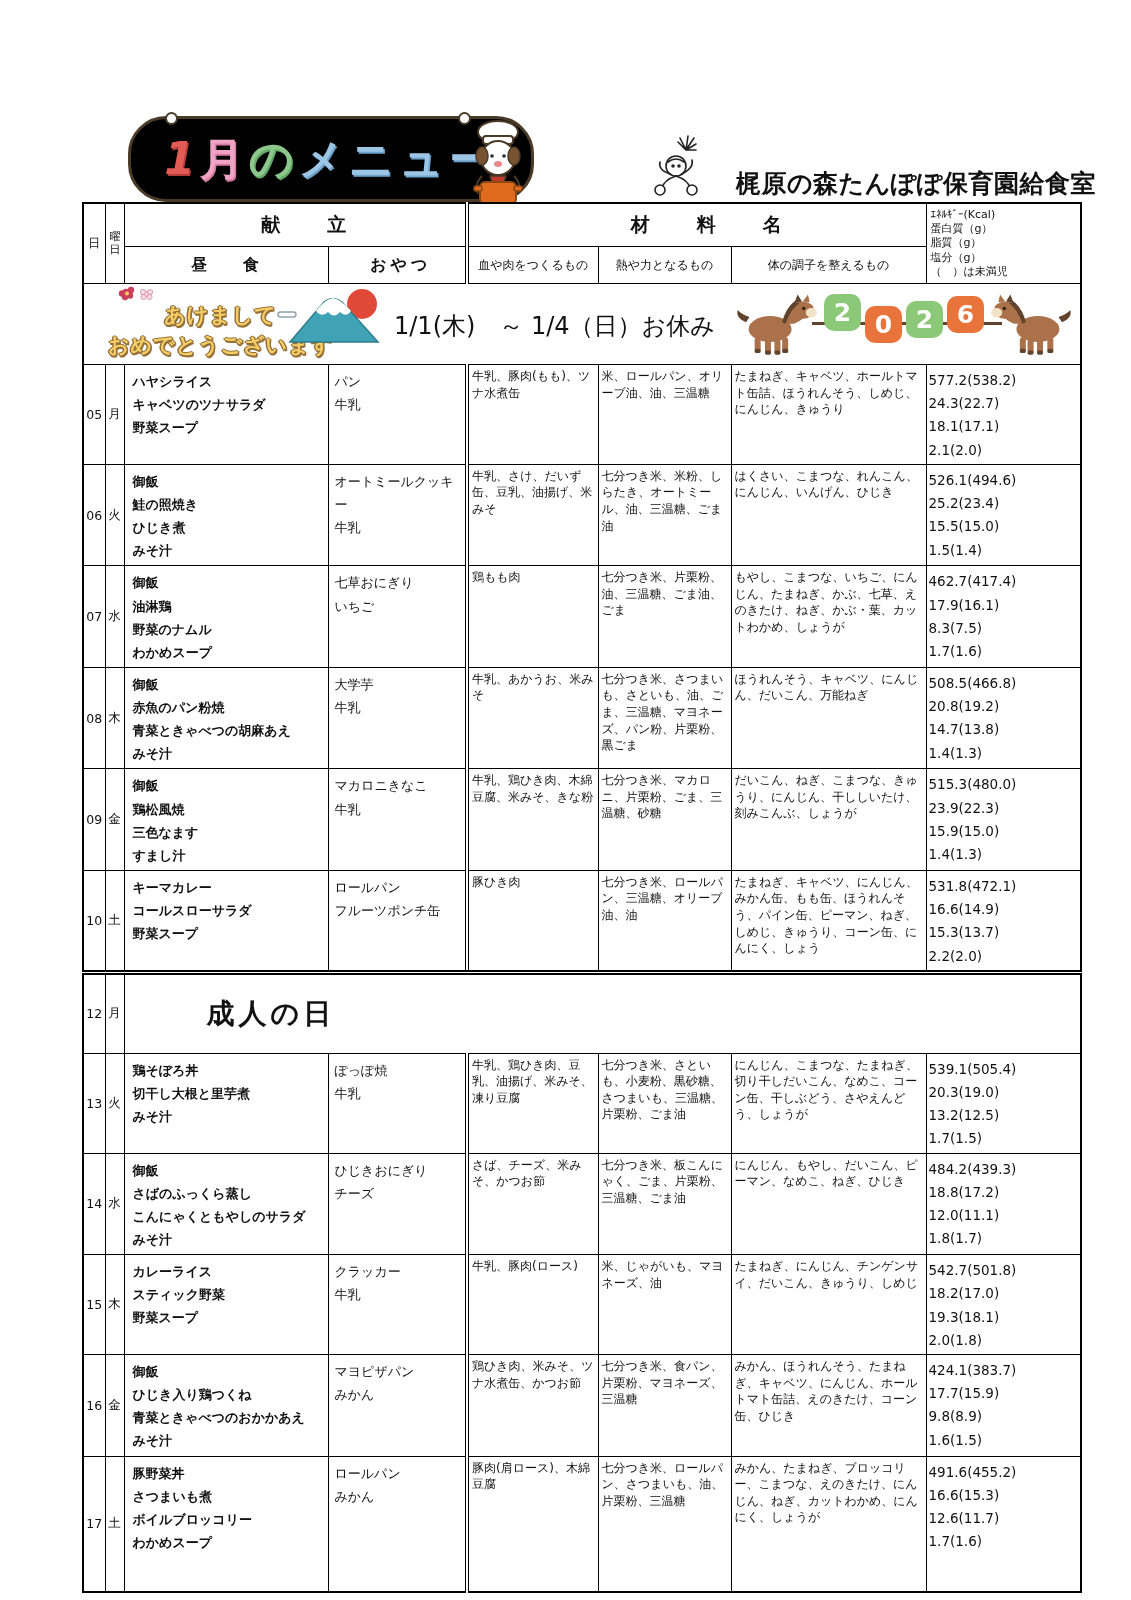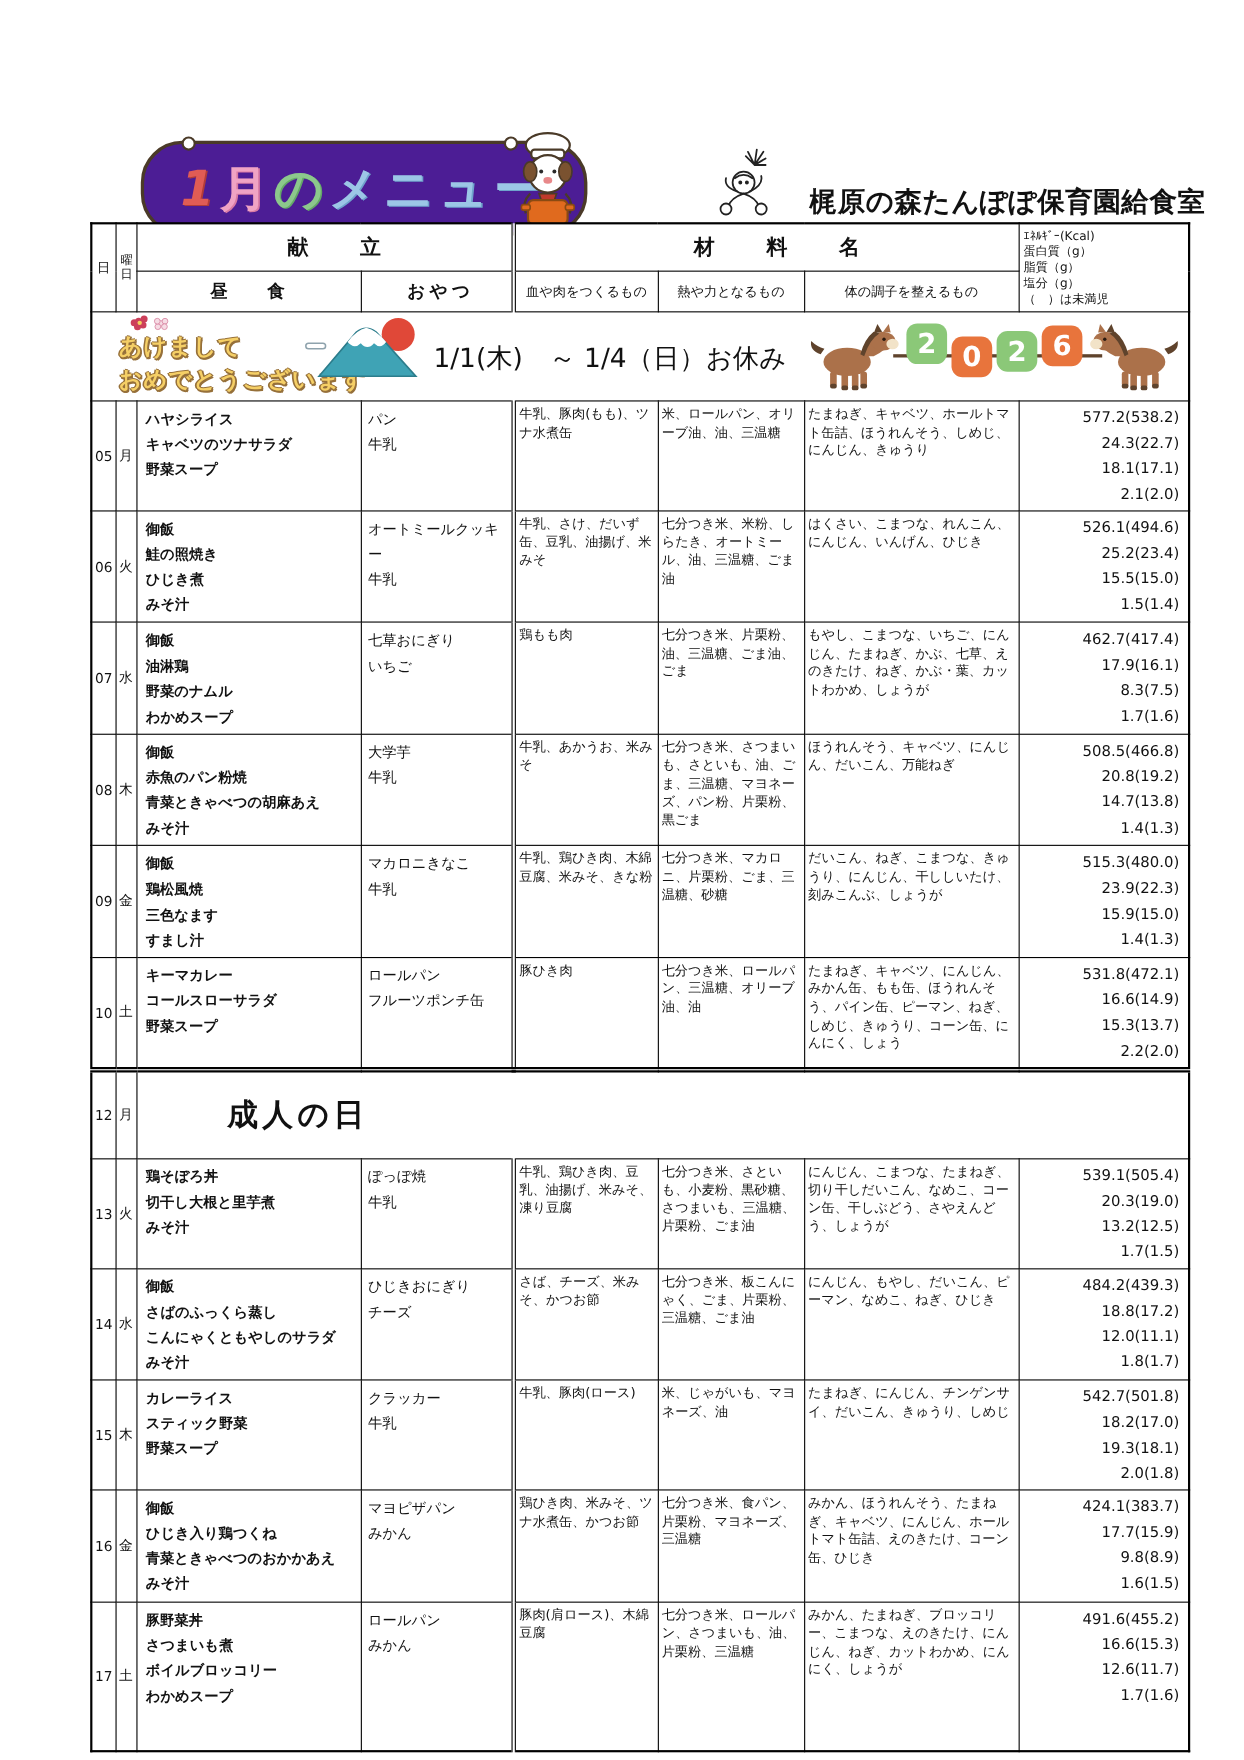--- a/index.html
+++ b/index.html
@@ -3,22 +3,22 @@
 <meta charset="utf-8">
 <style>
   html,body { margin:0; padding:0; background:#fff; }
   .page {
     position:relative; width:1131px; height:1600px; background:#fff;
     font-family:"DejaVu Sans","Liberation Sans",sans-serif; color:#111;
     overflow:hidden;
   }
   
   .logo-bubble {
-    position:absolute; left:128px; top:128px; width:400px; height:80px;
-    border:3px solid #4a3a28; border-radius:38px; background:#4c1d95;
+    position:absolute; left:128px; top:116px; width:400px; height:80px;
+    border:3px solid #4a3a28; border-radius:38px; background:#000000;
     display:flex; align-items:center; justify-content:center;
   }
   .logo-bubble::before, .logo-bubble::after {
     content:""; position:absolute; width:9px; height:9px; border:2.5px solid #4a3a28;
     border-radius:50%; background:#fff; top:-7px;
   }
   .logo-bubble::before { left:34px; }
   .logo-bubble::after  { right:60px; }
   .logo-title { font-weight:bold; font-size:44px; letter-spacing:5px; font-style:italic; white-space:nowrap; }
   .lt1 { color:#e05c55; text-shadow:1.5px 1.5px 0 #b23c38; }
@@ -42,31 +42,31 @@
   th.h-small { font-size:12px; font-weight:normal; vertical-align:middle; text-align:center; letter-spacing:0; }
   th.h-date { font-size:12px; vertical-align:middle; text-align:center; font-weight:normal; }
   th.h-wday { font-size:11px; vertical-align:middle; text-align:center; font-weight:normal; line-height:1.15; white-space:pre-line; }
   th.h-nutri { font-size:11px; font-weight:normal; vertical-align:middle; text-align:left; line-height:1.3; white-space:pre-line; letter-spacing:0; }
   .dbl { border-left:4px double #000 !important; }
 
   td.c-date, td.c-wday { text-align:center; vertical-align:middle; font-size:12.5px; padding:0; }
   td.c-lunch { font-size:13px; font-weight:bold; line-height:1.78; white-space:pre-line; padding:5px 3px 3px 8px; }
   td.c-snack { font-size:13px; font-weight:normal; line-height:1.78; white-space:pre-line; padding:5px 3px 3px 6px; }
   td.c-ing  { font-size:12px; line-height:1.38; padding:3px 3px; white-space:pre-wrap; }
-  td.c-nutri { font-size:13.5px; text-align:right; line-height:1.72; white-space:pre-line; padding:4px 8px 2px 2px; }
+  td.c-nutri { font-size:13.5px; text-align:left; line-height:1.72; white-space:pre-line; padding:4px 8px 2px 2px; }
   tr.menu-row td { height:90px; }
   tbody tr:last-child td { height:126px;margin-left:10px; }
   tr.holiday-row td { height:74px; border-top:5px double #000; }
   td.c-holiday { font-size:28px; font-weight:bold; vertical-align:middle; padding-left:82px; letter-spacing:4px; }
 
   
   tr.banner-row td { height:80px; position:relative; padding:0; overflow:visible; }
   .greeting { position:absolute; left:24px; top:16px; font-size:21px; font-weight:bold; line-height:1.45;
     color:#f5cf66; letter-spacing:1px; white-space:pre-line;
-    text-shadow:-1.5px 0 #96703a, 1.5px 0 #96703a, 0 -1.5px #96703a, 0 1.5px #96703a, 1.5px 1.5px 0 #96703a; }
+    text-shadow:-1.5px 0 #96703a, 1.5px 0 #96703a, 0 -1.5px #96703a, 0 1.5px #96703a, 1.5px 1.5px 0 #96703a;text-align:center; }
   .plums { position:absolute; left:34px; top:0px; }
   .fuji  { position:absolute; left:192px; top:4px; }
   .holiday-note { position:absolute; left:310px; top:26px; font-size:24px; white-space:nowrap; color:#111; }
   .year-banner { position:absolute; right:6px; top:4px; display:flex; align-items:flex-start; }
   .yr-string { position:absolute; left:78px; top:34px; width:190px; height:2.5px; background:#5f432c; }
   .yr-digits { display:flex; margin:6px 2px 0 2px; position:relative; }
   .yr { width:37px; height:37px; border-radius:10px; color:#fff; font-size:25px; font-weight:bold;
         display:flex; align-items:center; justify-content:center; margin:0 2px; }
   .yr.green { background:#8bc878; }
   .yr.orange { background:#e8743c; }

